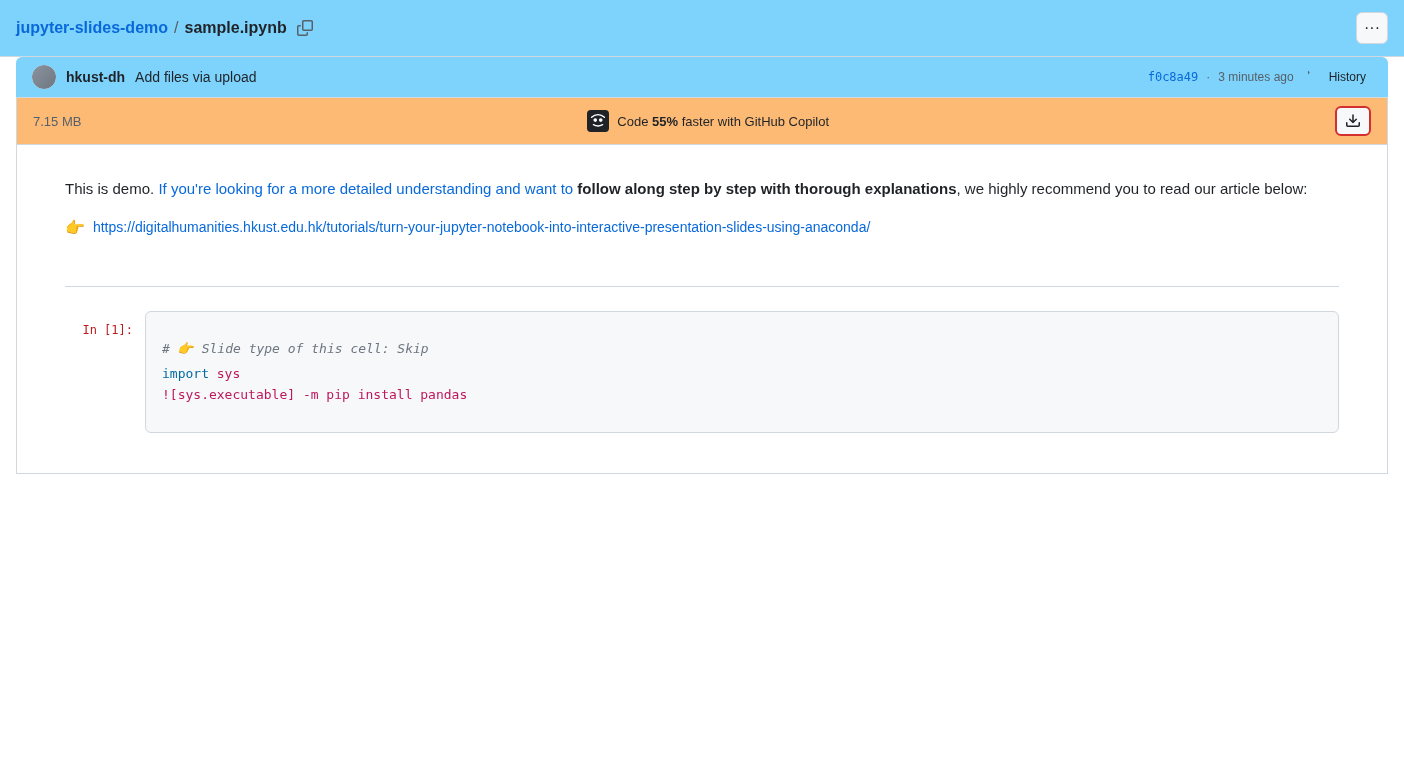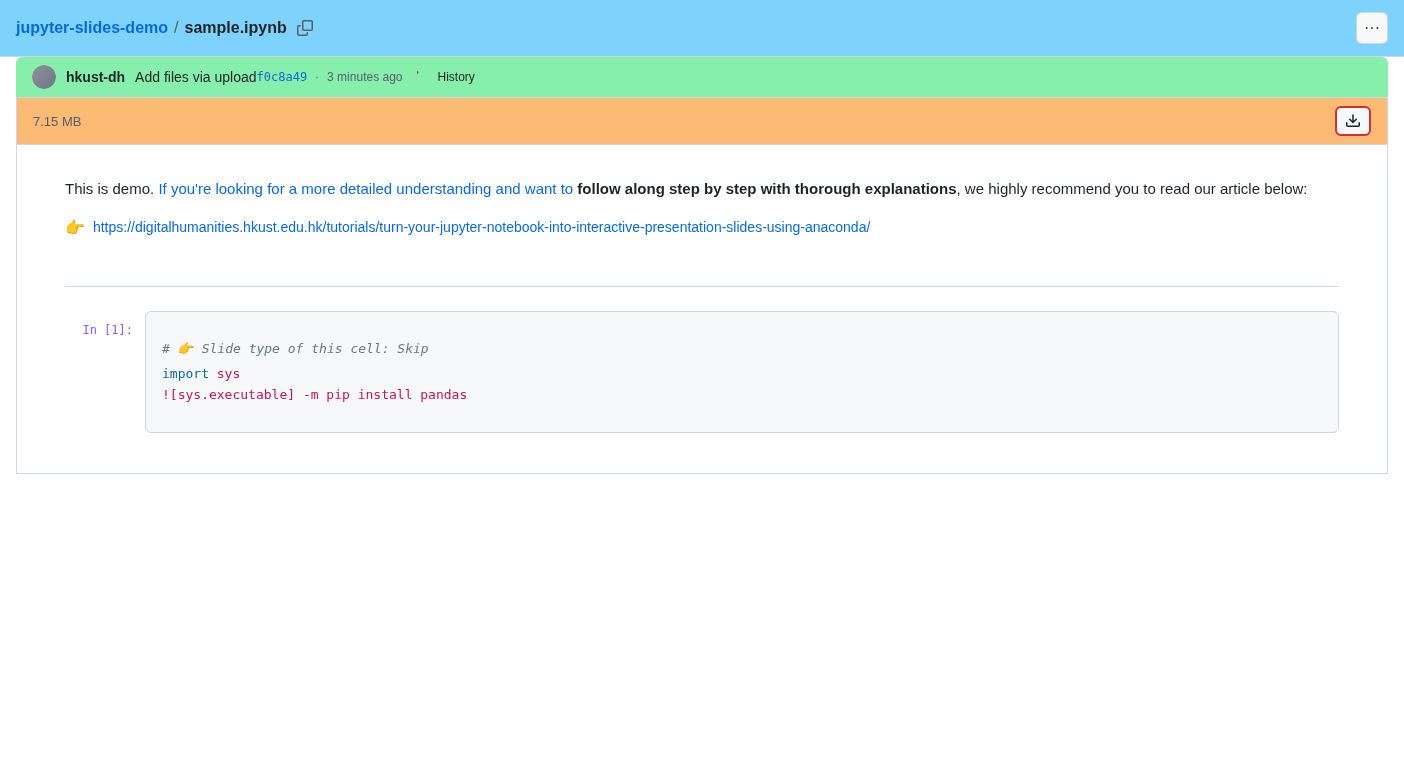--- a/index.html
+++ b/index.html
@@ -60,23 +60,23 @@
       align-items: center;
       justify-content: center;
       width: 32px;
       height: 32px;
     }
 
     
     .commit-bar {
       display: flex;
       align-items: center;
-      justify-content: flex-start;
+      justify-content: space-between;
       padding: 8px 16px;
-      background: #86efac;
+      background: #7dd3fc;
       border-bottom: 1px solid #d0d7de;
       border-radius: 6px 6px 0 0;
       margin: 0 0 0 0;
     }
     .commit-left {
       display: flex;
       align-items: center;
       gap: 10px;
     }
     .avatar {
@@ -210,21 +210,21 @@
 
     
     .code-cell {
       display: flex;
       align-items: flex-start;
       gap: 0;
       margin-bottom: 8px;
     }
 
     .cell-label {
-      color: #8b5cf6;
+      color: #b91c1c;
       font-family: ui-monospace, SFMono-Regular, monospace;
       font-size: 12px;
       min-width: 80px;
       padding-top: 12px;
       text-align: right;
       padding-right: 12px;
       flex-shrink: 0;
     }
 
     .code-block {
@@ -290,20 +290,32 @@
           <svg width="16" height="16" viewBox="0 0 16 16" fill="#57606a">
             <path d="M1.643 3.143 .427 1.927A.25.25 0 0 0 0 2.104V5.75the.25.25 0 0 0 .25 6h3.646a.25.25 0 0 0 .177-.427L2.715 4.215a6.5 6.5 0 1 1-1.18 4.458.75.75 0 1 0-1.493.154 8.001 8.001 0 1 0 1.6-5.684ZM8 5a.75.75 0 0 1 .75.75v2.586l1.957 1.957a.75.75 0 1 1-1.06 1.06L7.47 9.177A.75.75 0 0 1 7.25 8.63V5.75A.75.75 0 0 1 8 5Z"></path>
           </svg>
           <span>History</span>
         </button>
       </div>
     </div>
 
     <div class="file-info-bar">
       <span class="file-size">7.15 MB</span>
+      <div class="copilot-promo">
+        <svg width="22" height="22" viewBox="0 0 24 24" fill="none" xmlns="http://www.w3.org/2000/svg">
+          <rect width="24" height="24" rx="4" fill="#1f2328"></rect>
+          <circle cx="9" cy="11" r="2" fill="white"></circle>
+          <circle cx="15" cy="11" r="2" fill="white"></circle>
+          <path d="M7 16 Q12 19 17 16" stroke="white" stroke-width="1.5" fill="none" stroke-linecap="round"></path>
+          <path d="M5 8 Q8 5 12 5 Q16 5 19 8" stroke="white" stroke-width="1.5" fill="none" stroke-linecap="round"></path>
+        </svg>
+        <span>
+          <span>Code </span><span class="copilot-highlight">55%</span><span> faster with GitHub Copilot</span>
+        </span>
+      </div>
       <button class="download-btn" title="Download raw file">
         <svg width="16" height="16" viewBox="0 0 16 16" fill="#1f2328">
           <path d="M2.75 14A1.75 1.75 0 0 1 1 12.25v-2.5a.75.75 0 0 1 1.5 0v2.5c0 .138.112.25.25.25h10.5a.25.25 0 0 0 .25-.25v-2.5a.75.75 0 0 1 1.5 0v2.5A1.75 1.75 0 0 1 13.25 14Z"></path>
             <path d="M7.25 7.689V2a.75.75 0 0 1 1.5 0v5.689l1.97-1.97a.749.749 0 1 1 1.06 1.06l-3.25 3.25a.749.749 0 0 1-1.06 0L4.22 6.78a.749.749 0 1 1 1.06-1.061Z"></path>
         </svg>
       </button>
     </div>
 
     <div class="notebook-content">
 

